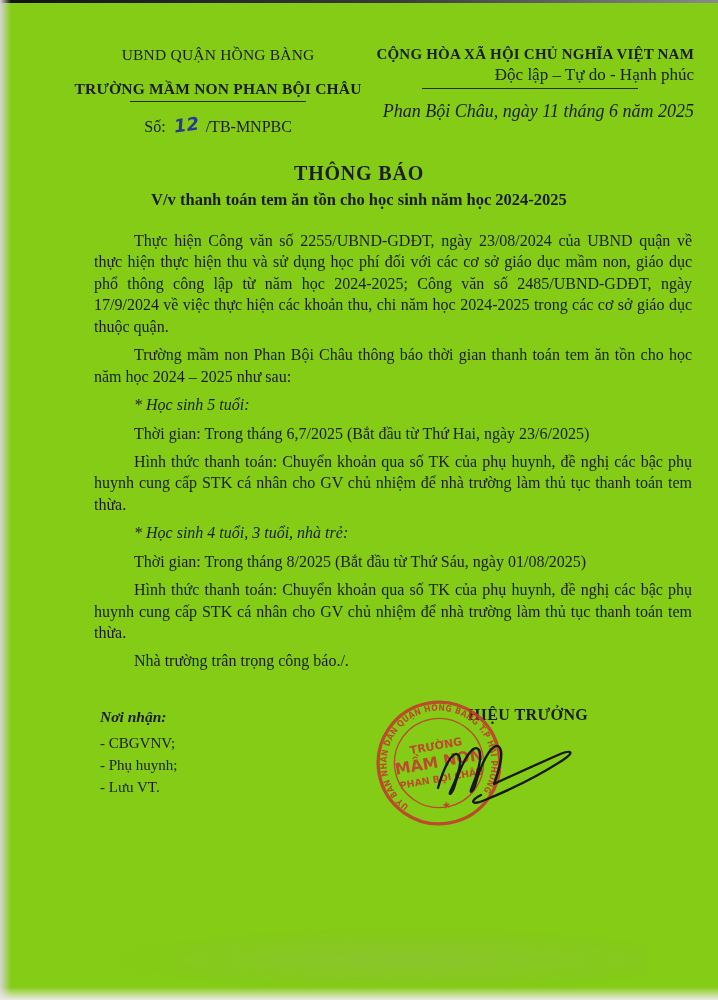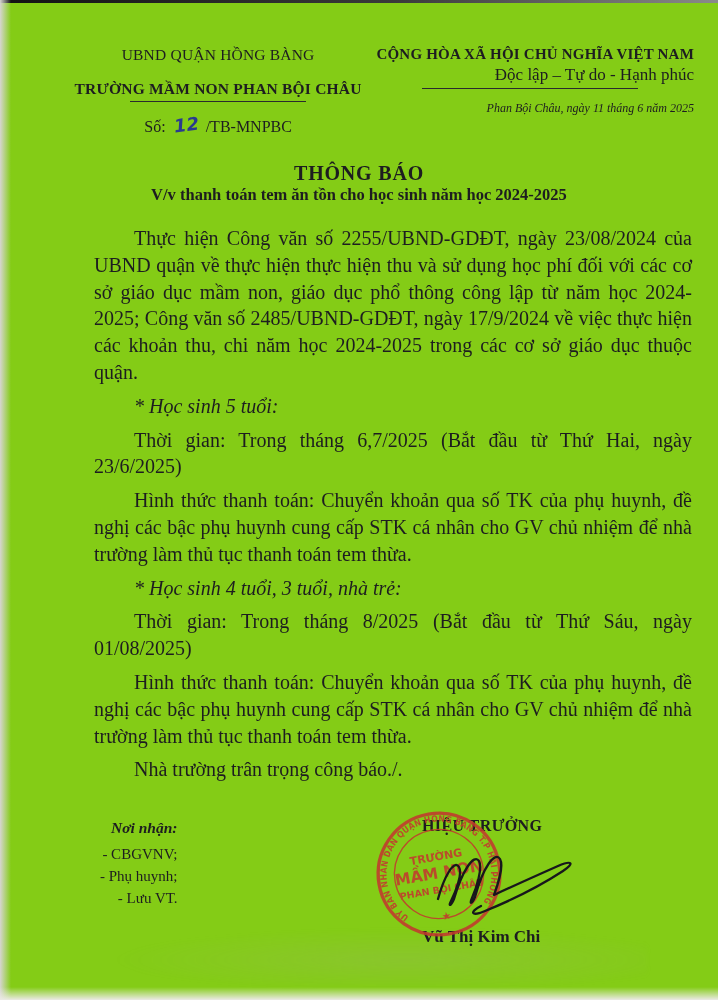--- a/index.html
+++ b/index.html
@@ -31,39 +31,39 @@
   .hl-line2{font-size:15.5px;font-weight:bold;margin-top:16px;letter-spacing:.2px;}
   .rule{height:0;border-bottom:1.4px solid #2a2a2d;margin:3px auto 0;}
   .rule-org{width:176px;}
   .rule-motto{width:216px;}
   .so-line{margin-top:13px;font-size:16px;}
   .handnum{display:inline-block;font-family:"DejaVu Sans",sans-serif;font-style:italic;
     font-weight:bold;color:#2a3a8f;font-size:18px;transform:rotate(-7deg) translateY(-1px);
     margin:0 3px 0 4px;}
   .hr-line1{font-size:15px;font-weight:bold;letter-spacing:.2px;}
   .hr-line2{font-size:17px;font-weight:normal;margin-top:2px;}
-  .dateline{margin-top:12px;font-size:12px;font-style:italic;}
+  .dateline{margin-top:12px;font-size:18px;font-style:italic;}
 
   
   .titleblock{text-align:center;margin-top:26px;}
   .doc-title{font-size:20px;font-weight:bold;letter-spacing:.8px;}
-  .doc-subject{font-size:16.5px;font-weight:bold;}
+  .doc-subject{font-size:16.5px;font-weight:bold;margin-top:5px;}
 
   
-  .body{margin:20px 26px 0 94px;font-size:20px;line-height:1.34;text-align:justify;}
+  .body{margin:20px 26px 0 94px;font-size:16px;line-height:1.34;text-align:justify;}
   .body p{margin:0 0 7px;text-indent:40px;}
   .body p.h{font-weight:normal;font-style:italic;margin:5px 0 7px;}
   .body p.closing{margin-bottom:0;}
 
   
   .footer{display:flex;justify-content:space-between;margin-top:34px;
     padding-left:100px;padding-right:84px;}
-  .recipients{font-size:15px;line-height:1.48;text-align:right;}
+  .recipients{font-size:15px;line-height:1.48;}
   .recipients .label{font-weight:bold;font-style:italic;font-size:15.5px;margin-bottom:3px;}
-  .signer{width:212px;position:relative;}
+  .signer{width:212px;text-align:center;position:relative;}
   .signer-title{font-size:16px;font-weight:bold;letter-spacing:.4px;}
   .sig-area{position:relative;height:88px;}
   .stamp{position:absolute;left:-48px;top:-26px;width:130px;height:130px;
     transform:rotate(-10deg);opacity:.88;
     font-family:"DejaVu Sans","Liberation Sans",sans-serif;}
   .scribble{position:absolute;left:2px;top:-10px;width:172px;height:102px;}
   .signer-name{font-size:17px;font-weight:bold;margin-top:4px;}
 </style>
 </head>
 <body>
@@ -93,20 +93,21 @@
     </div>
   </div>
 
   <div class="titleblock">
     <div class="doc-title">THÔNG BÁO</div>
     <div class="doc-subject">V/v thanh toán tem ăn tồn cho học sinh năm học 2024-2025</div>
   </div>
 
   <div class="body">
     <p>Thực hiện Công văn số 2255/UBND-GDĐT, ngày 23/08/2024 của UBND quận về thực hiện thực hiện thu và sử dụng học phí đối với các cơ sở giáo dục mầm non, giáo dục phổ thông công lập từ năm học 2024-2025; Công văn số 2485/UBND-GDĐT, ngày 17/9/2024 về việc thực hiện các khoản thu, chi năm học 2024-2025 trong các cơ sở giáo dục thuộc quận.</p>
+    <p>Trường mầm non Phan Bội Châu thông báo thời gian thanh toán tem ăn tồn cho học năm học 2024 – 2025 như sau:</p>
     <p class="h">* Học sinh 5 tuổi:</p>
     <p>Thời gian: Trong tháng 6,7/2025 (Bắt đầu từ Thứ Hai, ngày 23/6/2025)</p>
     <p>Hình thức thanh toán: Chuyển khoản qua số TK của phụ huynh, đề nghị các bậc phụ huynh cung cấp STK cá nhân cho GV chủ nhiệm để nhà trường làm thủ tục thanh toán tem thừa.</p>
     <p class="h">* Học sinh 4 tuổi, 3 tuổi, nhà trẻ:</p>
     <p>Thời gian: Trong tháng 8/2025 (Bắt đầu từ Thứ Sáu, ngày 01/08/2025)</p>
     <p>Hình thức thanh toán: Chuyển khoản qua số TK của phụ huynh, đề nghị các bậc phụ huynh cung cấp STK cá nhân cho GV chủ nhiệm để nhà trường làm thủ tục thanh toán tem thừa.</p>
     <p class="closing">Nhà trường trân trọng công báo./.</p>
   </div>
 
   <div class="footer">
@@ -135,16 +136,15 @@
           <text x="62" y="80" font-size="9" font-weight="bold" text-anchor="middle" fill="#c23a2e">PHAN BỘI CHÂU</text>
         </svg>
         <svg class="scribble" viewBox="0 0 172 102">
           <path d="M14,74 C20,52 30,34 35,42 C39,49 31,68 27,76 C24,82 27,81 30,74
                    C38,46 50,28 55,36 C59,43 52,64 48,73 C45,80 48,79 51,72
                    C59,42 71,26 76,34 C80,41 73,62 70,70
                    C87,62 116,49 134,41 C148,35 151,38 139,46
                    C119,59 88,75 61,86 C47,92 45,87 57,81" fill="none" stroke="#17171c" stroke-width="2.3" stroke-linecap="round" stroke-linejoin="round"></path>
         </svg>
       </div>
-      <div class="signer-name">Vũ Thị Kim Chi</div>
     </div>
   </div>
 </div>
 
 </body></html>

